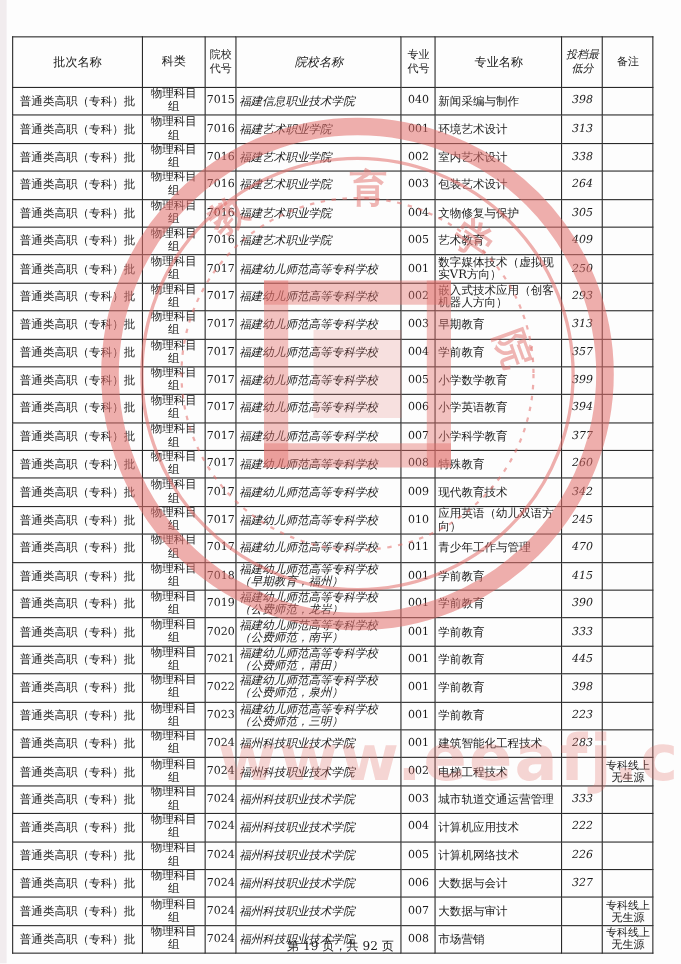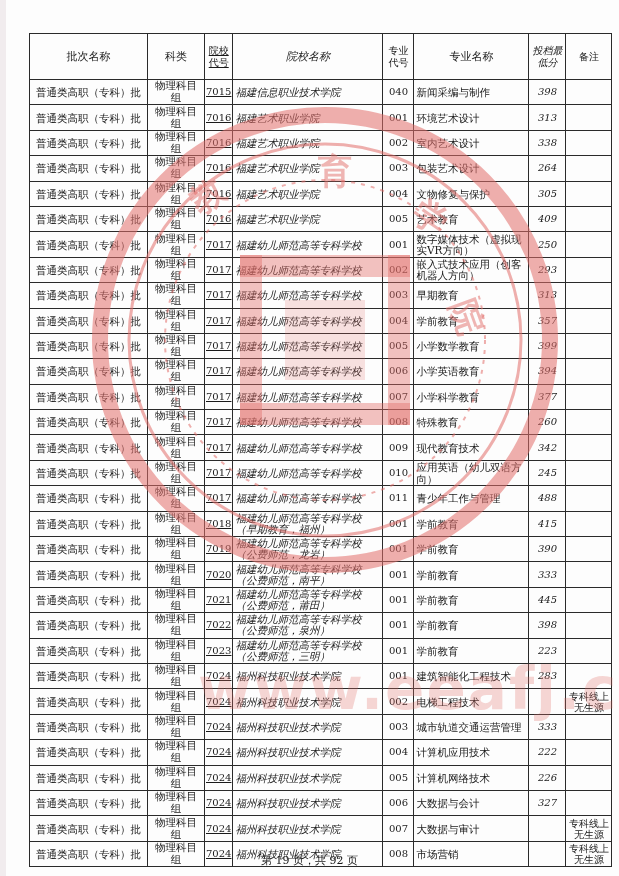--- a/index.html
+++ b/index.html
@@ -7,29 +7,29 @@
       width: 619px; height: 876px; background: #fdfdfd; position: relative; overflow: hidden;
       font-family: "DejaVu Serif", "Liberation Serif", serif; color: #1a1a1a;
     }
     .page-edge { position: absolute; left: 0; top: 0; width: 6px; height: 876px; background: #f1ecee; }
     .watermark { position: absolute; left: 90px; top: 105px; width: 470px; height: 470px; pointer-events: none; z-index: 2; }
     .url-wm {
       position: absolute; left: 198px; top: 655px; font-family: "DejaVu Sans", sans-serif; font-size: 58px;
       color: rgba(226, 110, 105, 0.28); letter-spacing: 2px; pointer-events: none; z-index: 2; font-weight: bold;
     }
     table {
-      position: absolute; left: 29px; top: 33px; border-collapse: collapse; table-layout: fixed; z-index: 1;
+      position: absolute; left: 11px; top: 33px; border-collapse: collapse; table-layout: fixed; z-index: 1;
       font-size: 10.5px; background: transparent; padding-left: 36px;
     }
     td, th { border: 1.2px solid #2a2a2a; padding: 0 2px; overflow: hidden; line-height: 12px; }
     th { font-weight: normal; text-align: center; height: 45px; font-size: 11px; }
     td { height: 24.4px; }
     .c-batch { width: 113px; text-align: center; }
     .c-subj { width: 52px; text-align: center; font-family: Liberation Mono, monospace; }
-    .c-scode { width: 22px; text-align: center; font-size: 10px; padding: 0 1px; text-decoration: underline; }
+    .c-scode { width: 22px; text-align: center; font-size: 10px; padding: 0 1px; }
     .c-sname { width: 145px; text-align: left; font-style: italic; }
     .c-mcode { width: 26px; text-align: center; font-size: 10px; }
     .c-mname { width: 110px; text-align: left; }
     .c-score { width: 32px; text-align: center; font-size: 10px; font-style: italic; }
     .c-note { width: 41px; text-align: center; font-size: 10px; line-height: 11px; }
     .two-line { line-height: 11px; font-size: 10.5px; }
     .footer {
       position: absolute; top: 853px; left: 0; width: 619px; text-align: center; font-size: 11px; z-index: 1;
     }
   </style>
@@ -212,21 +212,21 @@
         <td class="c-score">245</td>
         <td class="c-note"></td>
       </tr>
       <tr>
         <td class="c-batch">普通类高职（专科）批</td>
         <td class="c-subj">物理科目组</td>
         <td class="c-scode">7017</td>
         <td class="c-sname">福建幼儿师范高等专科学校</td>
         <td class="c-mcode">011</td>
         <td class="c-mname">青少年工作与管理</td>
-        <td class="c-score">488</td>
+        <td class="c-score">470</td>
         <td class="c-note"></td>
       </tr>
       <tr>
         <td class="c-batch">普通类高职（专科）批</td>
         <td class="c-subj">物理科目组</td>
         <td class="c-scode">7018</td>
         <td class="c-sname two-line">福建幼儿师范高等专科学校（早期教育，福州）</td>
         <td class="c-mcode">001</td>
         <td class="c-mname">学前教育</td>
         <td class="c-score">415</td>

